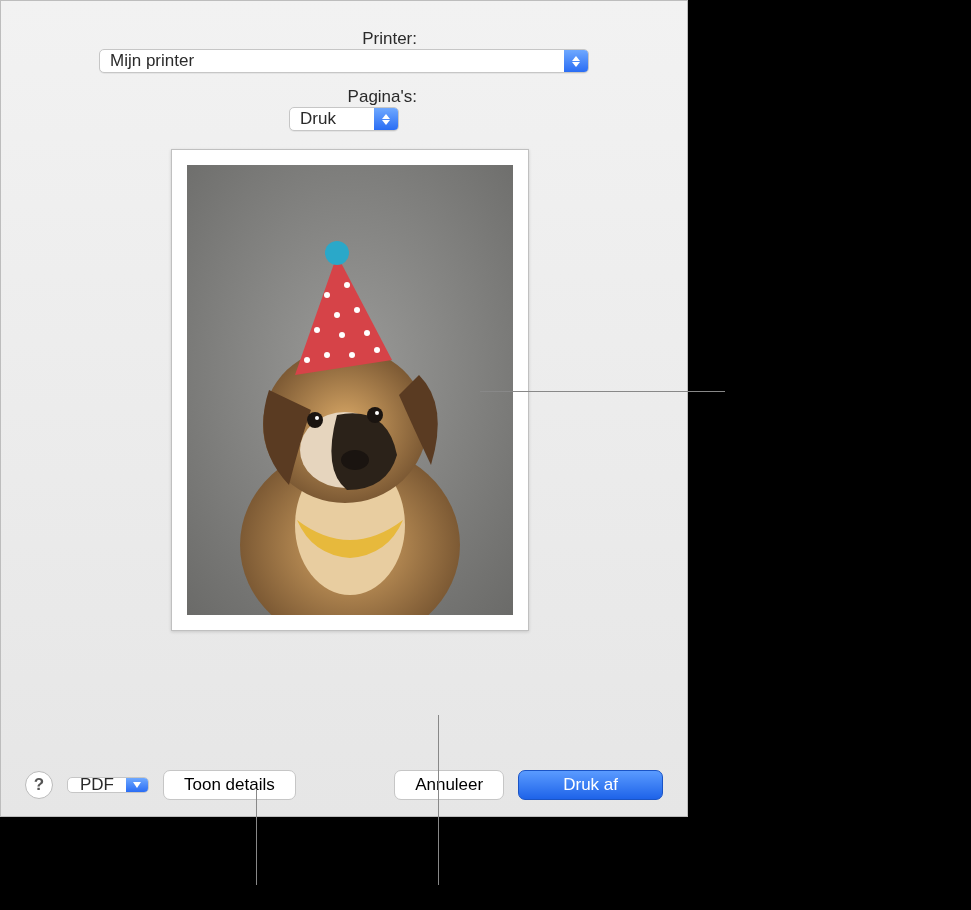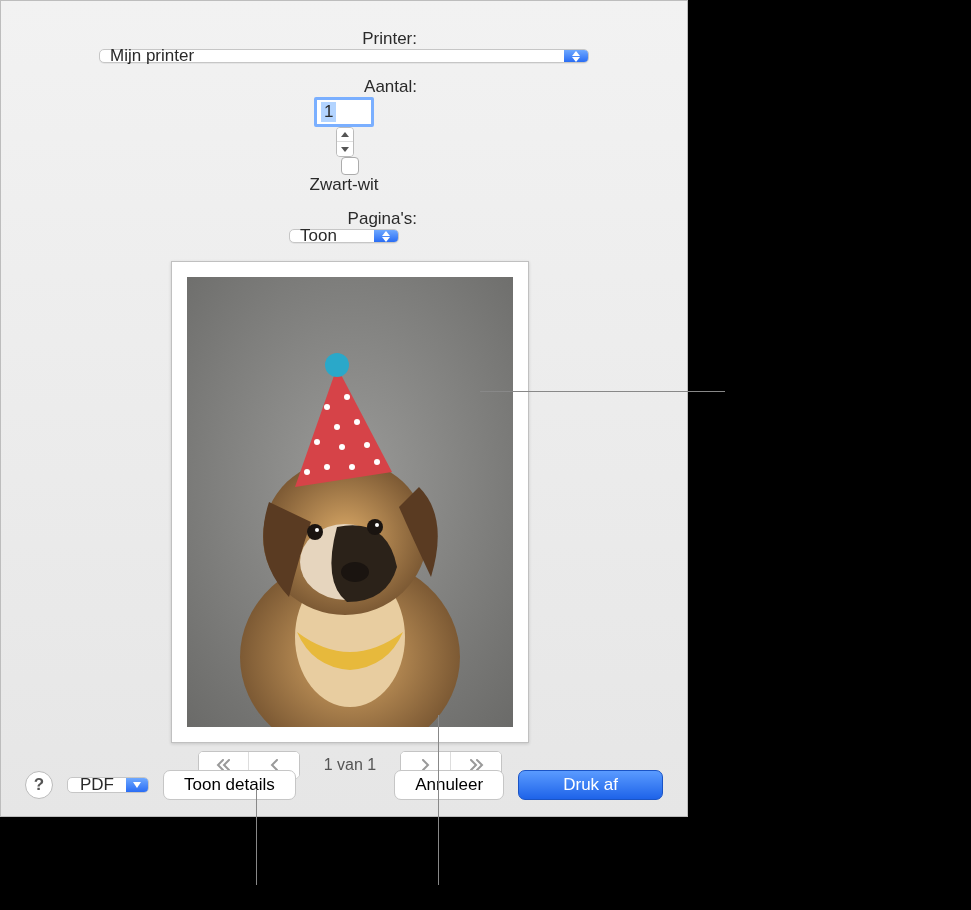--- a/index.html
+++ b/index.html
@@ -27,21 +27,21 @@
     padding-right: 8px;
   }
   .printer-row { margin-top: 28px; }
   .select {
     display: flex;
     align-items: center;
     justify-content: space-between;
     background: #fff;
     border: 1px solid #c6c6c6;
     border-radius: 5px;
-    height: 14px;
+    height: 24px;
     box-shadow: 0 1px 0 rgba(0,0,0,0.05);
   }
   .select .text { padding: 0 10px; }
   .select .arrows {
     width: 24px; height: 100%;
     background: linear-gradient(to bottom, #6ea8ff, #2a6df4);
     border-radius: 0 4px 4px 0;
     display: flex; flex-direction: column;
     align-items: center; justify-content: center;
     gap: 1px;
@@ -200,41 +200,25 @@
     <div class="label-col">Printer:</div>
     <div class="select printer-select">
       <span class="text">Mijn printer</span>
       <span class="arrows">
         <span class="up"></span>
           <span class="down"></span>
       </span>
     </div>
   </div>
 
-  <div class="row aantal-row">
-    <div class="label-col">Aantal:</div>
-    <div class="num-input">
-      <span class="val">1</span>
-    </div>
-    <div class="stepper">
-      <button>
-          <span class="t tup"></span>
-        </button>
-      <button>
-          <span class="t tdown"></span>
-        </button>
-    </div>
-    <div class="checkbox"></div>
-    <div>Zwart-wit</div>
-  </div>
 
   <div class="row pagina-row">
     <div class="label-col">Pagina's:</div>
     <div class="select pagina-select">
-      <span class="text">Toon</span>
+      <span class="text">Druk</span>
       <span class="arrows">
         <span class="up"></span>
           <span class="down"></span>
       </span>
     </div>
   </div>
 
   <div class="preview-wrap">
     <div class="preview-page">
       <svg class="preview-img" viewBox="0 0 326 450">
@@ -283,47 +267,20 @@
           <circle cx="180" cy="168" r="3"></circle>
             <circle cx="140" cy="190" r="3"></circle>
           <circle cx="165" cy="190" r="3"></circle>
             <circle cx="190" cy="185" r="3"></circle>
           <circle cx="120" cy="195" r="3"></circle>
         </g>
         <circle cx="150" cy="88" r="12" fill="#2aa8c9"></circle>
       </svg>
     </div>
 
-    <div class="pager">
-      <div class="pager-group">
-        <button>
-          <svg width="16" height="12">
-              <path d="M7 1 L2 6 L7 11 M13 1 L8 6 L13 11" stroke="#9a9a9a" stroke-width="2" fill="none" stroke-linecap="round"></path>
-            </svg>
-        </button>
-        <button>
-          <svg width="10" height="12">
-              <path d="M8 1 L3 6 L8 11" stroke="#9a9a9a" stroke-width="2" fill="none" stroke-linecap="round"></path>
-            </svg>
-        </button>
-      </div>
-      <div class="pager-text">1 van 1</div>
-      <div class="pager-group">
-        <button>
-          <svg width="10" height="12">
-              <path d="M2 1 L7 6 L2 11" stroke="#9a9a9a" stroke-width="2" fill="none" stroke-linecap="round"></path>
-            </svg>
-        </button>
-        <button>
-          <svg width="16" height="12">
-              <path d="M3 1 L8 6 L3 11 M9 1 L14 6 L9 11" stroke="#9a9a9a" stroke-width="2" fill="none" stroke-linecap="round"></path>
-            </svg>
-        </button>
-      </div>
-    </div>
   </div>
 
   <div class="footer">
     <div class="help-btn">?</div>
     <div class="pdf-btn">
       <span class="text">PDF</span>
       <span class="ddarrow">
           <span class="dn"></span>
         </span>
     </div>

